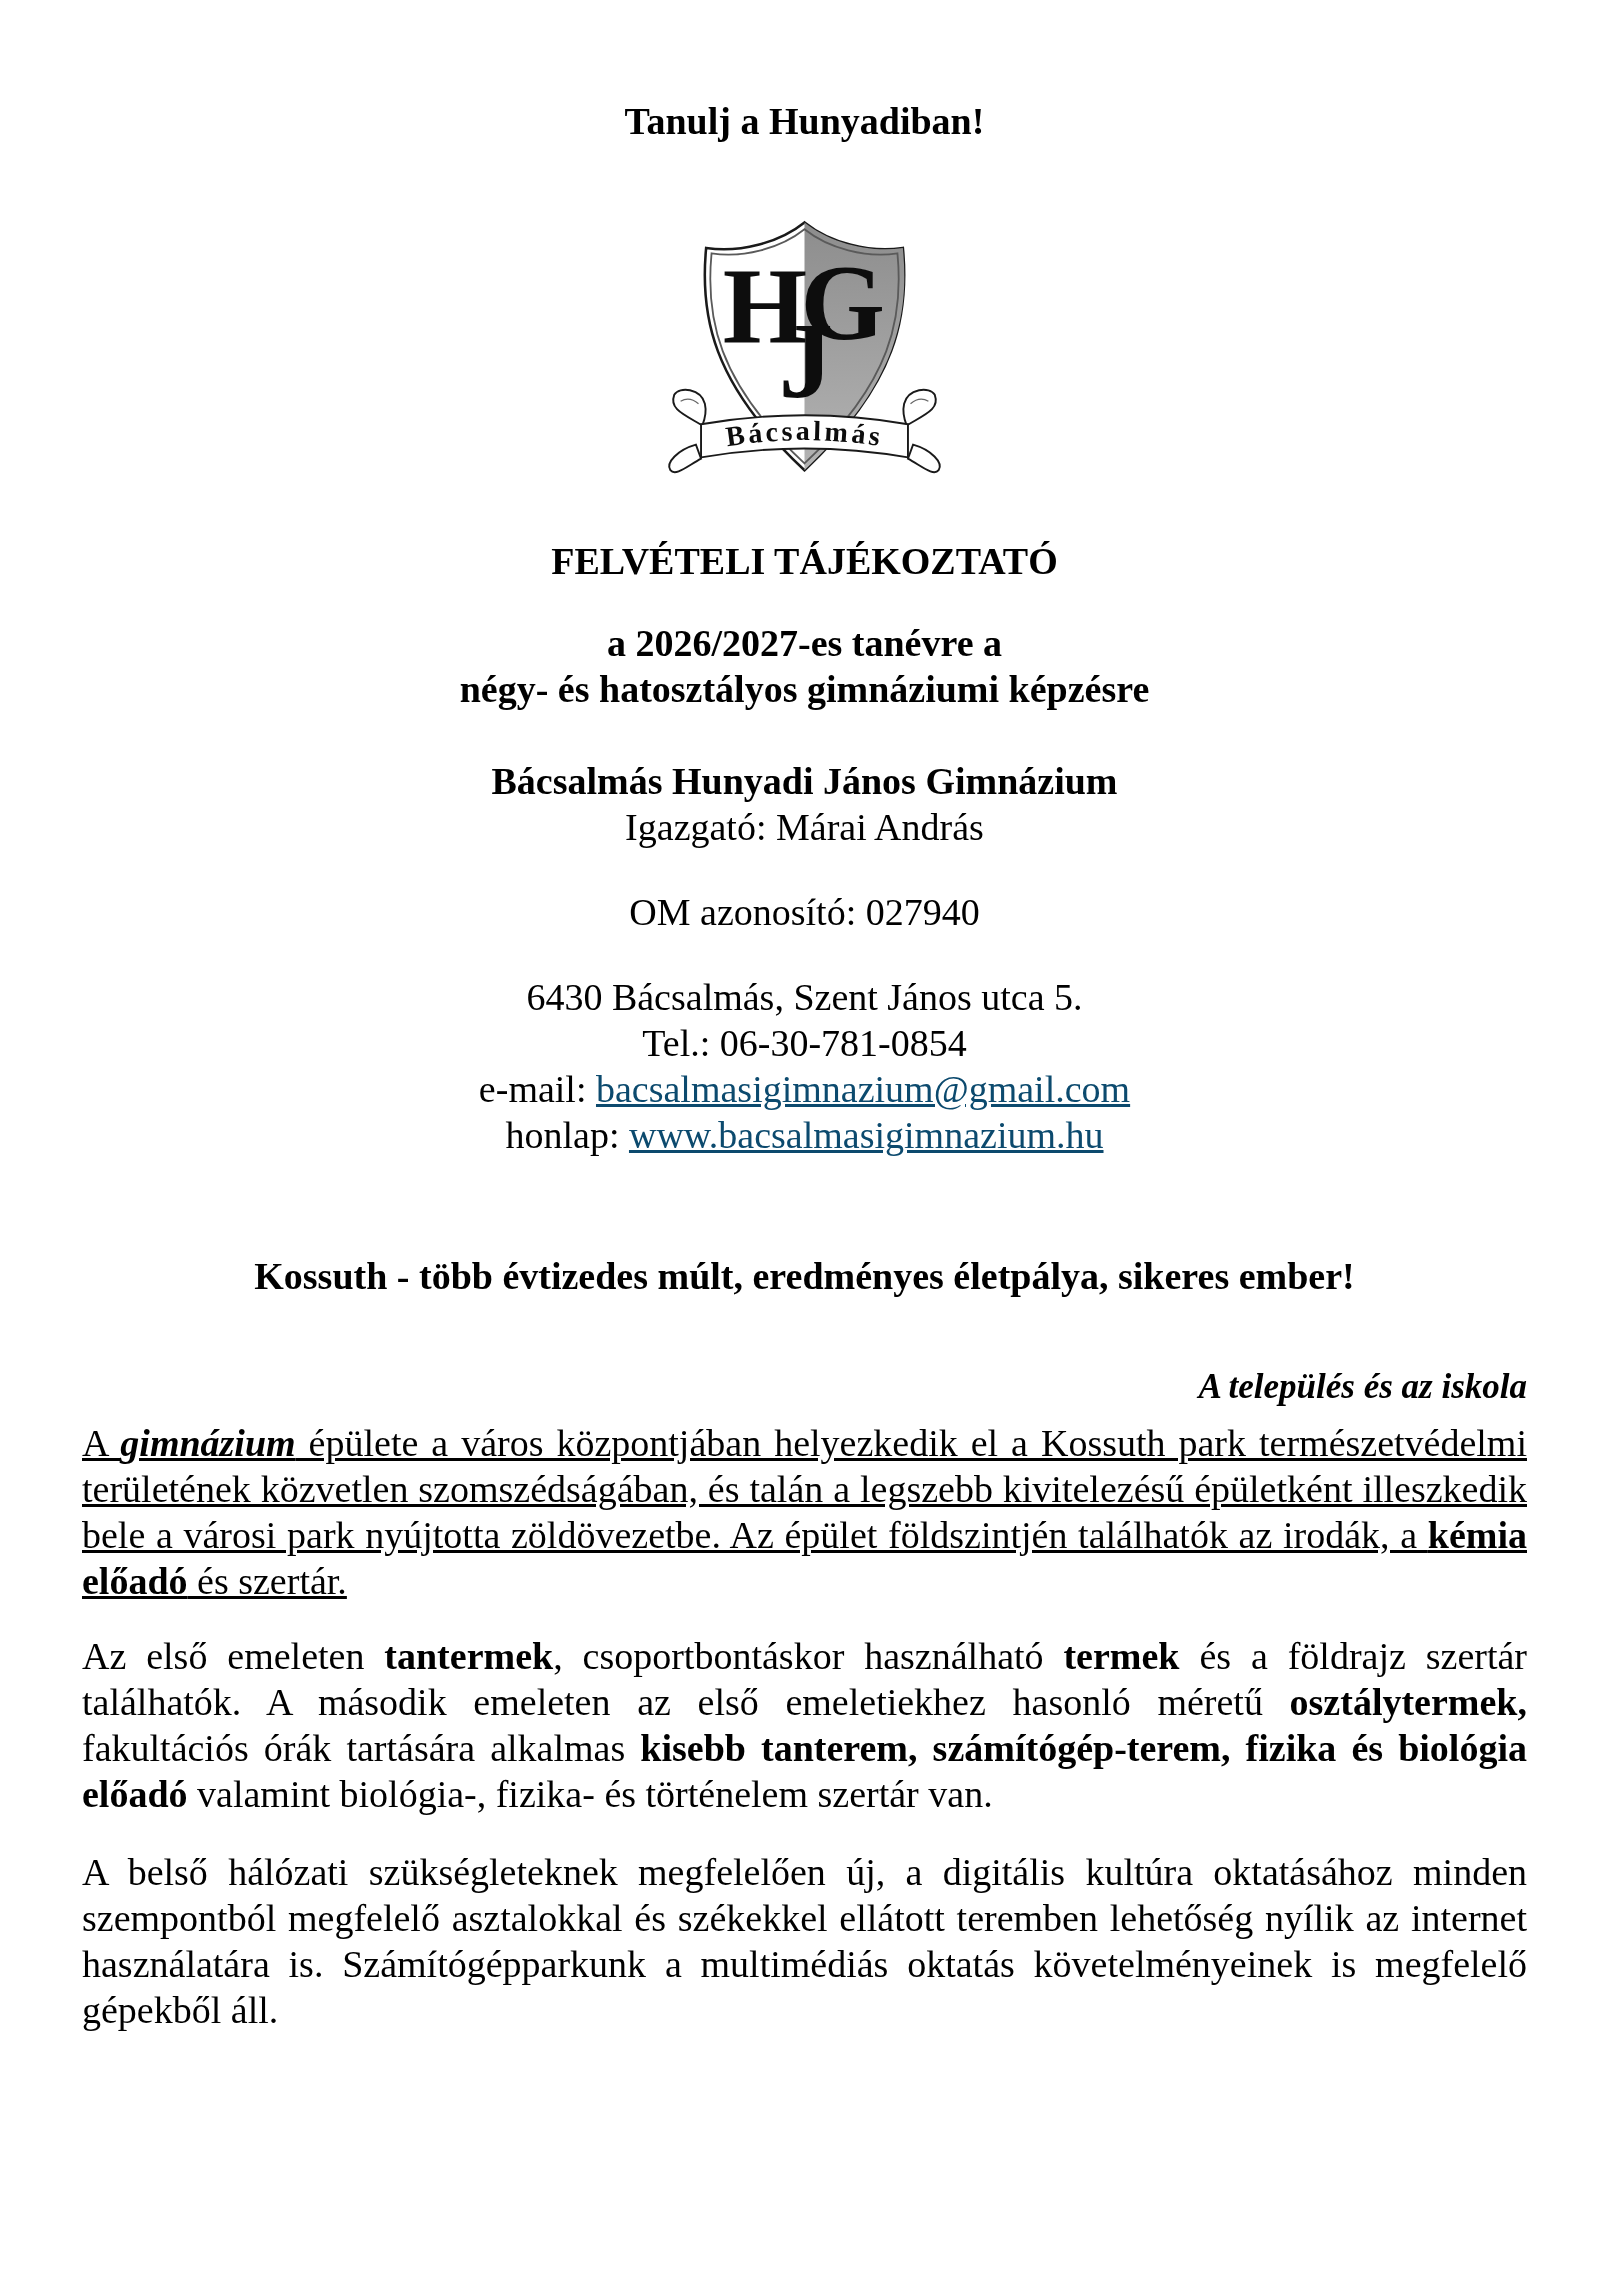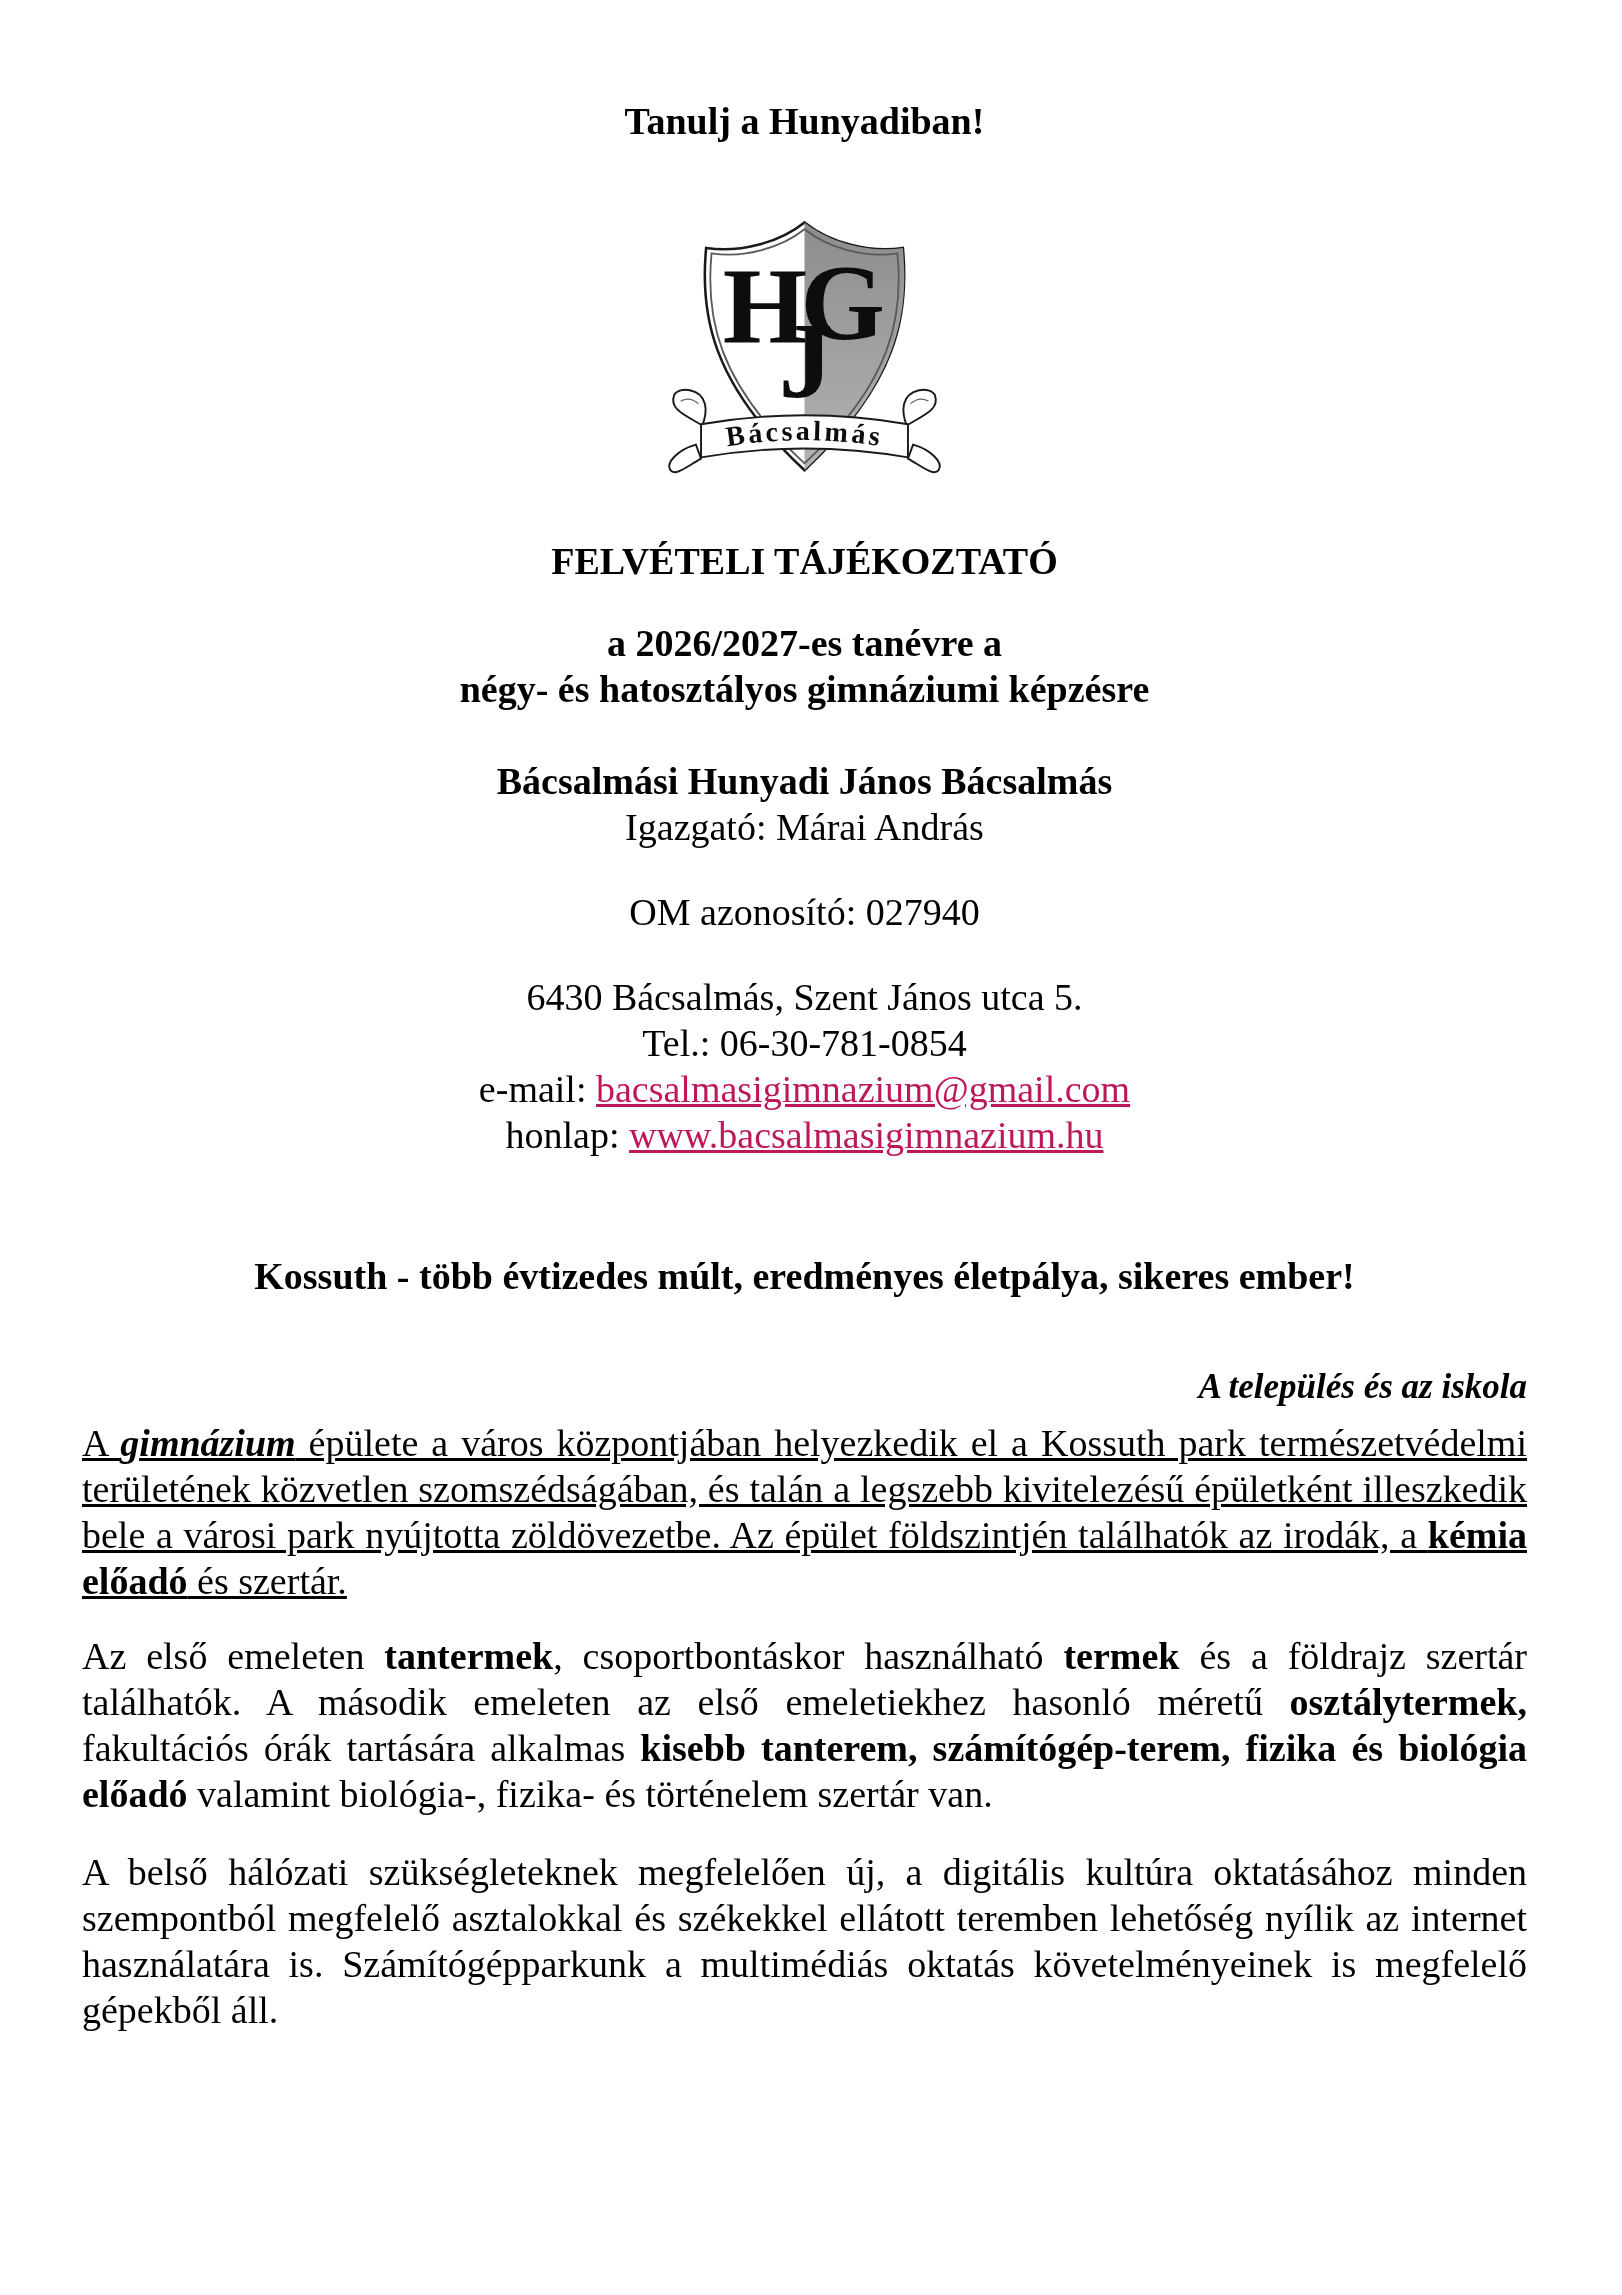--- a/index.html
+++ b/index.html
@@ -10,21 +10,21 @@
     background: #ffffff;
     color: #000000;
     font-family: "Liberation Serif", serif;
     overflow: hidden;
   }
   .content { padding: 98px 95px 0 82px; }
   .line   { font-size: 38px; line-height: 46px; text-align: center; }
   .b      { font-weight: bold; }
   .i      { font-style: italic; }
   .para   { font-size: 38px; line-height: 46px; text-align: justify; }
-  a.link  { color: #be185d; cursor: pointer; }
+  a.link  { color: #0c4a6e; cursor: pointer; }
 
   .logo-wrap   { margin: 65px auto 0; width: 281px; height: 281px; }
   .logo-wrap svg { display: block; width: 100%; height: 100%; }
 
   #felveteli       { margin-top: 48px; }
   #subtitle        { margin-top: 36px; }
   #school-name     { margin-top: 46px; }
   #director-line   { }
   #om-line         { margin-top: 39px; }
   #contact-block   { margin-top: 39px; }
@@ -84,21 +84,21 @@
       </svg>
     </div>
 
     <div class="line b" id="felveteli">FELVÉTELI TÁJÉKOZTATÓ</div>
 
     <div id="subtitle">
       <div class="line b">a 2026/2027-es tanévre a</div>
       <div class="line b">négy- és hatosztályos gimnáziumi képzésre</div>
     </div>
 
-    <div class="line b" id="school-name">Bácsalmási Hunyadi János Bácsalmás</div>
+    <div class="line b" id="school-name">Bácsalmás Hunyadi János Gimnázium</div>
 
     <div class="line" id="director-line">Igazgató: Márai András</div>
 
     <div class="line" id="om-line">OM azonosító: 027940</div>
 
     <div id="contact-block">
       <div class="line">6430 Bácsalmás, Szent János utca 5.</div>
       <div class="line">Tel.: 06-30-781-0854</div>
       <div class="line">
         <span>e-mail: </span><a class="link" href="#">bacsalmasigimnazium@gmail.com</a>

